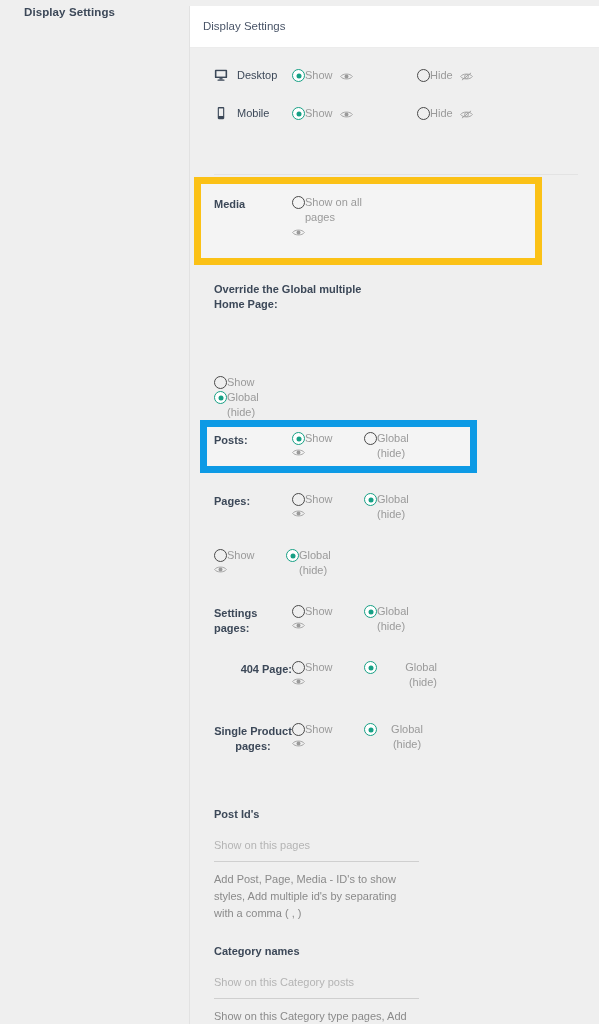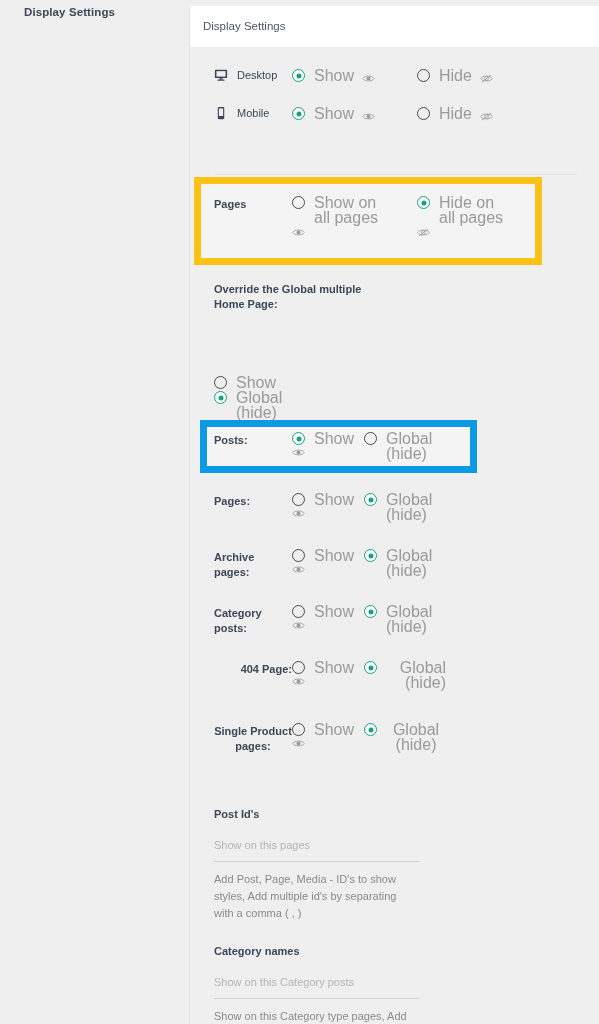--- a/index.html
+++ b/index.html
@@ -65,22 +65,21 @@
     position:relative;
   }
   .opt-radio.off{border:1.6px solid #4a4a4a;background:transparent;}
   .opt-radio.on{border:1.8px solid #16a085;background:#fff;}
   .opt-radio.on::after{
     content:"";position:absolute;left:50%;top:50%;
     width:5px;height:5px;border-radius:50%;
     background:#16a085;transform:translate(-50%,-50%);
   }
   .opt-text{
-    margin-left:9px;
-    font-size:16px;color:#9a9a9a;
+    font-size:11px;color:#9a9a9a;
     line-height:15px;
   }
   .eye-wrap{
     display:inline-block;vertical-align:middle;margin-left:4px;
   }
   .eye-below{
     position:absolute;left:0;top:17px;
   }
   svg{display:block;}
 
@@ -223,48 +222,35 @@
     </div>
 
     <div style="height:30px"></div>
     <div class="divider"></div>
 
     <div style="position:relative;height:100px">
       <div class="hl-fill" style="left:11px;top:9px;width:341px;height:81px;"></div>
       <div class="hl hl-yellow" style="left:4px;top:2px;width:348px;height:88px;"></div>
 
       <div class="row" style="position:absolute;left:0;top:20px;width:100%;">
-        <div class="row-label">Pages</div>
+        <div class="row-label">Media</div>
 
         <div class="opt" style="width:125px">
           <span class="opt-radio off"></span>
           <span class="opt-text" style="width:74px">
             <span>Show on all pages</span>
           </span>
           <span class="eye-below" style="top:33px;left:0">
             <svg width="13" height="9" viewBox="0 0 20 13">
               <path d="M1 6.5 C4 1.5 16 1.5 19 6.5 C16 11.5 4 11.5 1 6.5 Z" fill="none" stroke="#9a9a9a" stroke-width="1.3"></path>
               <circle cx="10" cy="6.5" r="3" fill="#9a9a9a"></circle>
             </svg>
           </span>
         </div>
 
-        <div class="opt">
-          <span class="opt-radio on"></span>
-          <span class="opt-text" style="width:70px">
-            <span>Hide on all pages</span>
-          </span>
-          <span class="eye-below" style="top:33px;left:0">
-            <svg width="13" height="9" viewBox="0 0 20 13">
-              <path d="M1 6.5 C4 1.5 16 1.5 19 6.5 C16 11.5 4 11.5 1 6.5 Z" fill="none" stroke="#9a9a9a" stroke-width="1.3"></path>
-              <circle cx="10" cy="6.5" r="3" fill="none" stroke="#9a9a9a" stroke-width="1.2"></circle>
-              <line x1="3" y1="12" x2="17" y2="1" stroke="#9a9a9a" stroke-width="1.4"></line>
-            </svg>
-          </span>
-        </div>
       </div>
     </div>
 
     <div style="height:8px"></div>
     <div class="sec-head">Override the Global multiple</div>
 
     <div id="override-rows">
         <div style="position: relative; min-height: 56px; padding-top: 0px;">
           <div class="row" style="position:relative;flex-direction:column;">
             <div class="row-label">Home Page:</div>
@@ -319,40 +305,39 @@
               </span>
             </div>
             <div class="opt">
               <span class="opt-radio on"></span>
               <span class="opt-text" style="width:60px"><span>Global (hide)</span></span>
             </div>
           </div>
         </div>
         <div style="position: relative; min-height: 56px; padding-top: 0px;">
           <div class="row" style="position:relative;">
-            <div class="row-label">Archive pages:</div>
             <div class="opt" style="width:72px">
               <span class="opt-radio off"></span>
               <span class="opt-text"><span>Show</span></span>
               <span class="eye-below" style="top:17px;left:0">
                 <svg width="13" height="9" viewBox="0 0 20 13">
                   <path d="M1 6.5 C4 1.5 16 1.5 19 6.5 C16 11.5 4 11.5 1 6.5 Z" fill="none" stroke="#9a9a9a" stroke-width="1.3"></path>
                   <circle cx="10" cy="6.5" r="3" fill="#9a9a9a"></circle>
                 </svg>
               </span>
             </div>
             <div class="opt">
               <span class="opt-radio on"></span>
               <span class="opt-text" style="width:60px"><span>Global (hide)</span></span>
             </div>
           </div>
         </div>
         <div style="position: relative; min-height: 56px; padding-top: 0px;">
           <div class="row" style="position:relative;">
-            <div class="row-label">Category posts:</div>
+            <div class="row-label">Settings pages:</div>
             <div class="opt" style="width:72px">
               <span class="opt-radio off"></span>
               <span class="opt-text"><span>Show</span></span>
               <span class="eye-below" style="top:17px;left:0">
                 <svg width="13" height="9" viewBox="0 0 20 13">
                   <path d="M1 6.5 C4 1.5 16 1.5 19 6.5 C16 11.5 4 11.5 1 6.5 Z" fill="none" stroke="#9a9a9a" stroke-width="1.3"></path>
                   <circle cx="10" cy="6.5" r="3" fill="#9a9a9a"></circle>
                 </svg>
               </span>
             </div>

